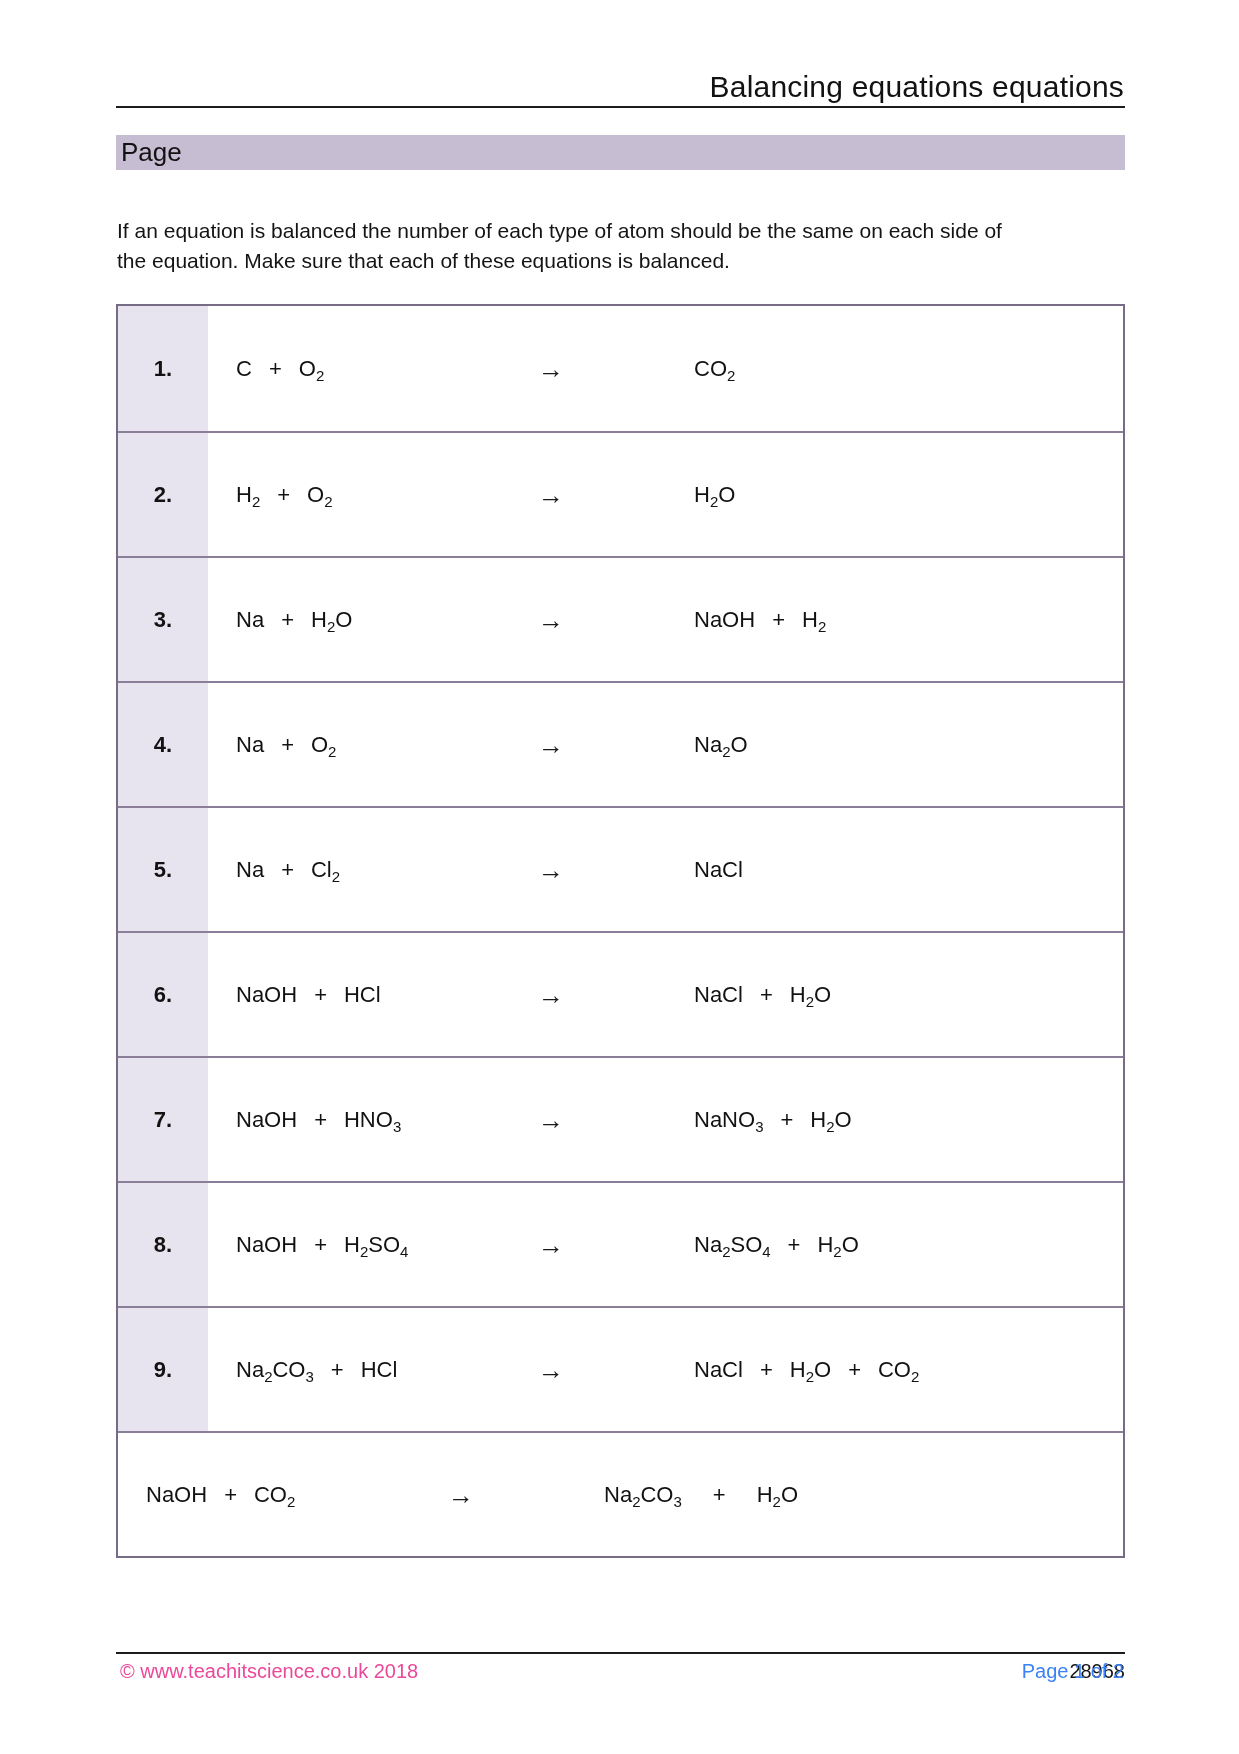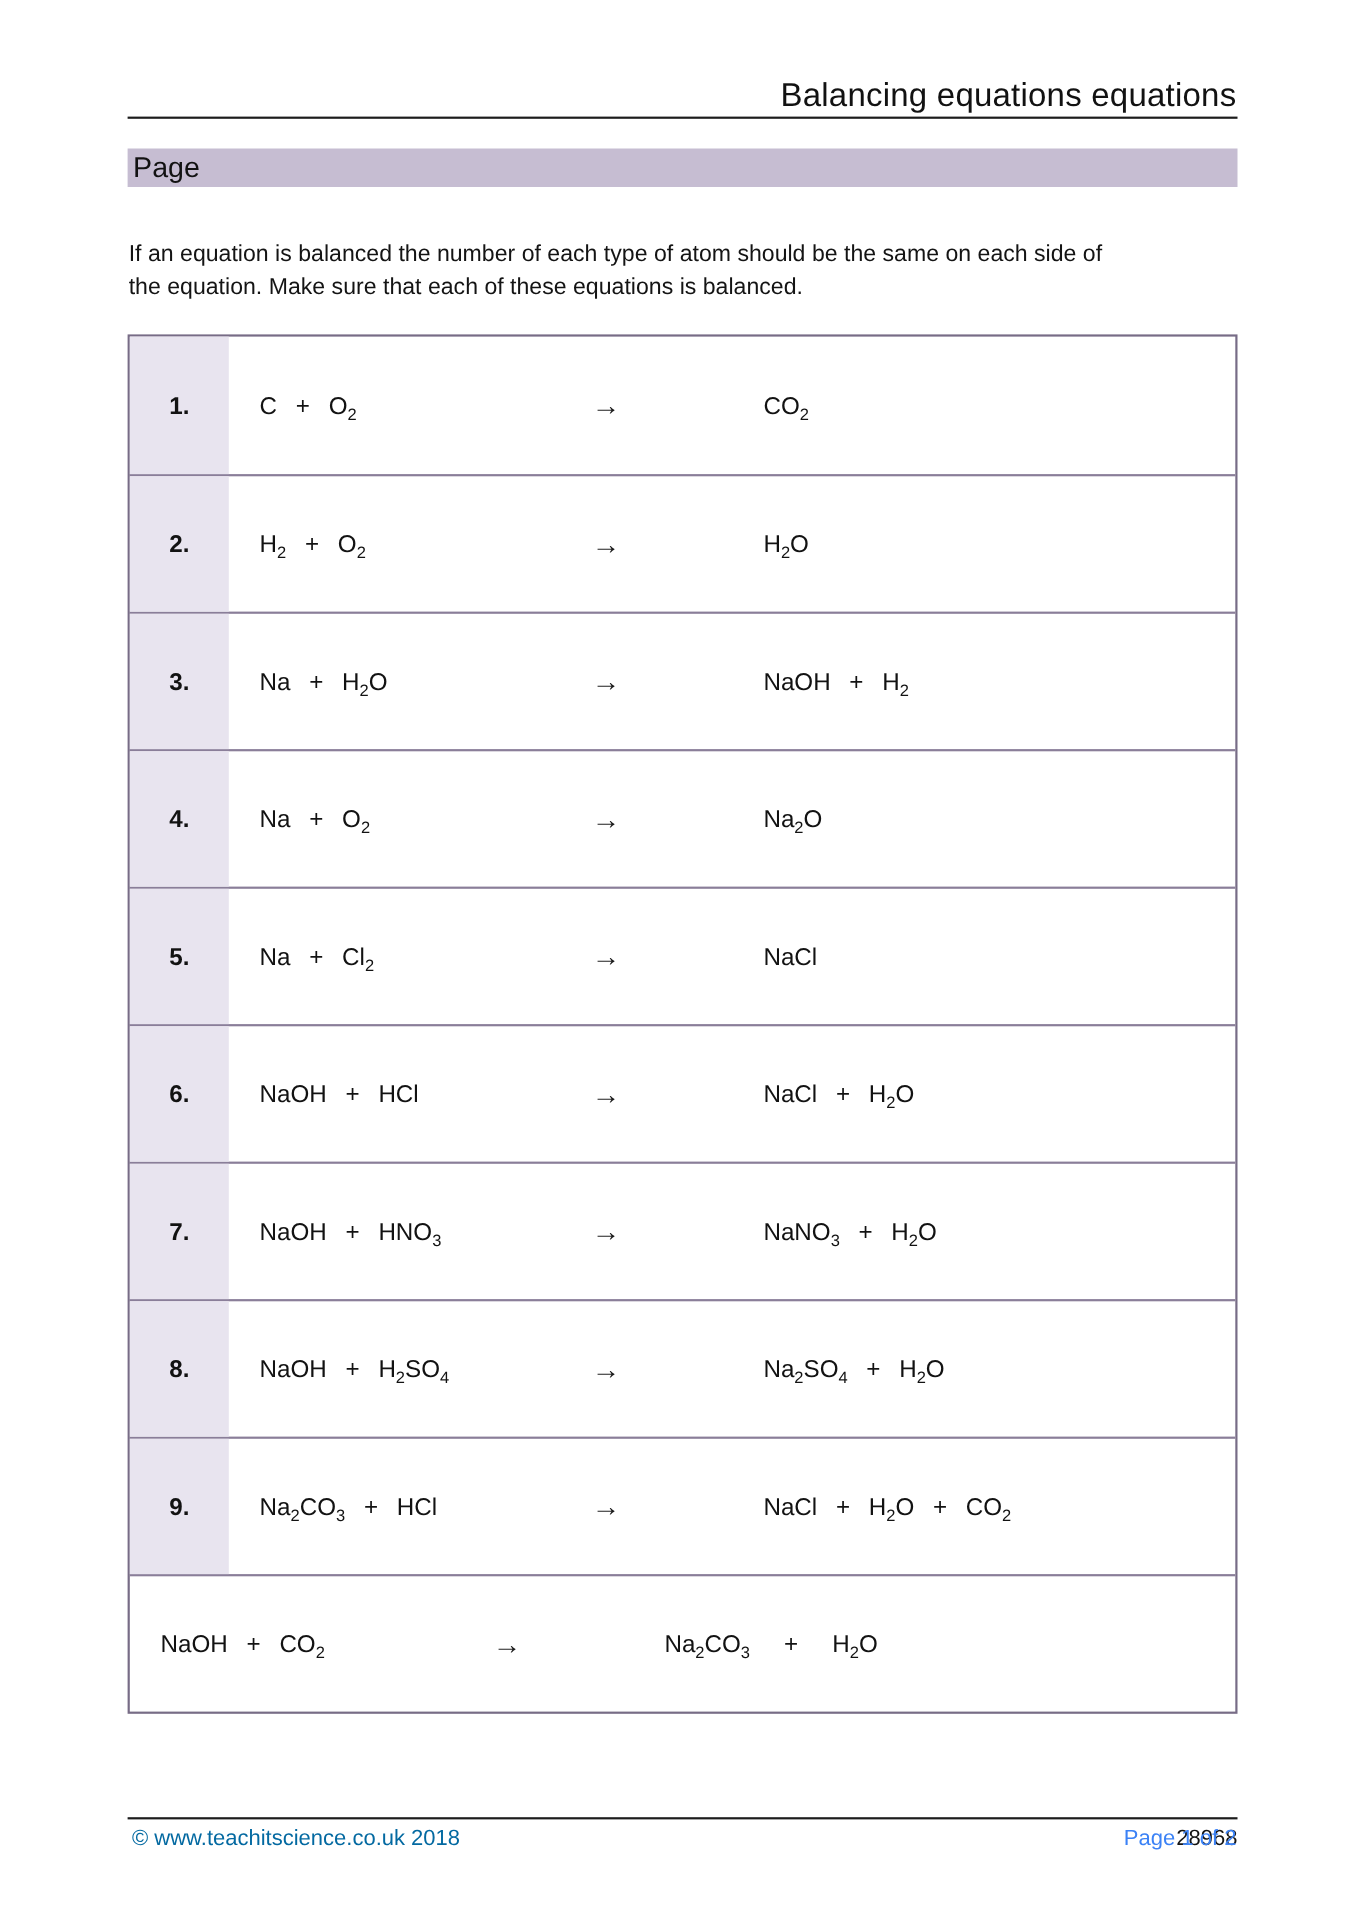--- a/index.html
+++ b/index.html
@@ -43,21 +43,21 @@
   .side.reactants { left:28px; }
   .rarrow { left:330px; font-size:26px; color:#1a1a1a; }
   .side.products { left:486px; }
   .plus { display:inline-block; margin:0 17px; }
   .side.wide .plus { margin:0 31px; }
   sub { font-size:15px; line-height:0; }
   .footer-rule {
     position:absolute; top:1652px; left:116px; width:1009px;
     border-top:2px solid #1c1c1c;
   }
-  .footer-left   { position:absolute; top:1660px; left:120px;  font-size:20px; color:#0369a1; }
+  .footer-left   { position:absolute; top:1660px; left:120px;  font-size:20px; color:#ec4899; }
   .footer-center { position:absolute; top:1660px; left:116px; width:1009px; text-align:right; font-size:20px; color:#141414; }
   .footer-right  { position:absolute; top:1660px; right:115px; font-size:20px; color:#3b82f6; }
 </style>
 </head>
 <body>
 
 <div class="page">
 
   <div class="title">Balancing equations equations</div>
   <div class="title-rule"></div>

